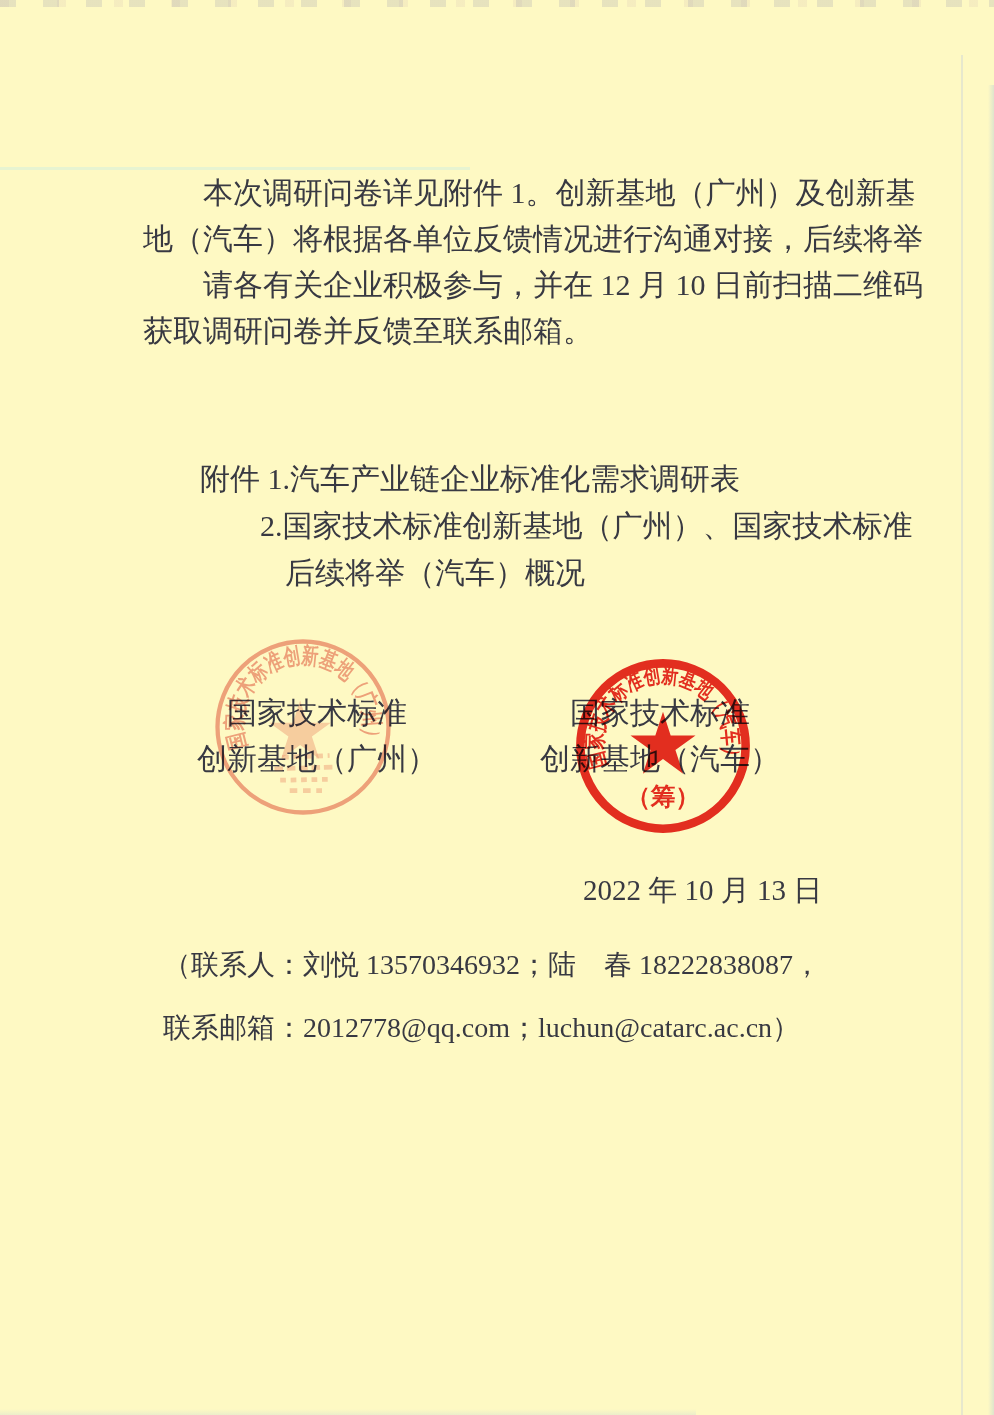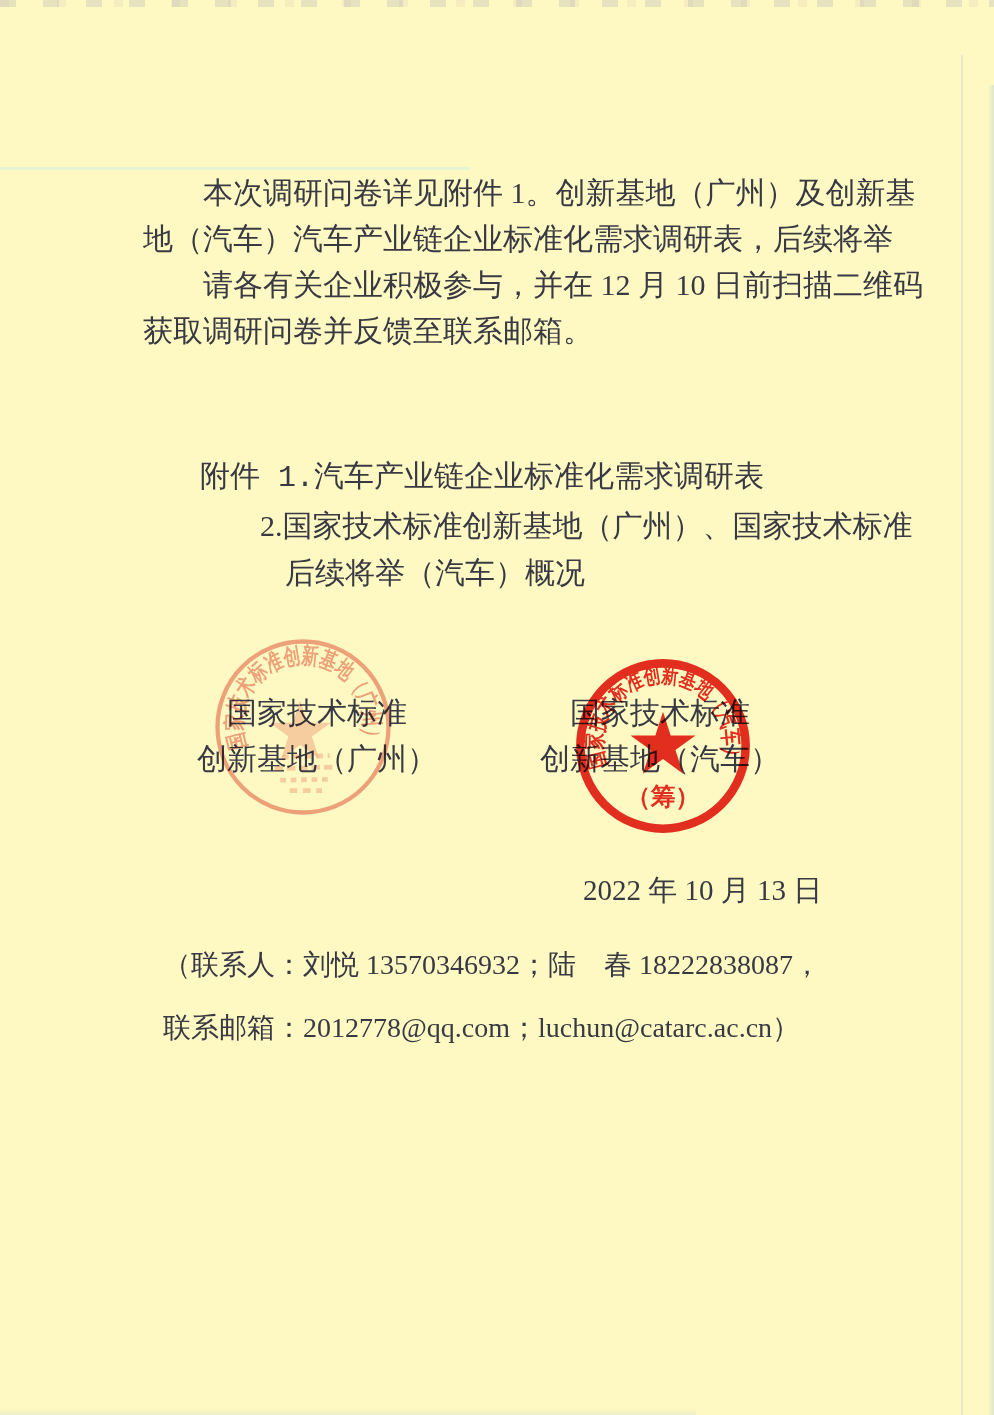--- a/index.html
+++ b/index.html
@@ -40,21 +40,21 @@
     position:absolute;left:143px;top:170px;width:716px;
     font-size:30px;line-height:46px;letter-spacing:0px;
   }
   .body-text .line{height:46px;white-space:nowrap;}
   .indent{padding-left:60px;}
   .attachments{
     position:absolute;left:143px;top:455px;width:716px;
     font-size:30px;line-height:47px;
   }
   .attachments .line{height:47px;white-space:nowrap;}
-  .a-off1{padding-left:57px;font-family:Liberation Mono, monospace;}
+  .a-off1{padding-left:57px;}
   .a-off2{padding-left:117px;text-align:right;}
   .a-off3{padding-left:142px;}
   .sig{
     position:absolute;top:690px;width:244px;
     font-size:30px;line-height:46px;text-align:center;
     z-index:1;white-space:nowrap;
   }
   .sig-left{left:195px;}
   .sig-right{left:538px;}
   .date-line{
@@ -81,21 +81,21 @@
 <div class="page">
 
   <div class="top-dashes"></div>
   <div class="hline-artifact"></div>
   <div class="vline-artifact"></div>
   <div class="right-edge"></div>
   <div class="bottom-edge"></div>
 
   <div class="body-text">
     <div class="line indent">本次调研问卷详见附件 1。创新基地（广州）及创新基</div>
-    <div class="line">地（汽车）汽车产业链企业标准化需求调研表，后续将举</div>
+    <div class="line">地（汽车）将根据各单位反馈情况进行沟通对接，后续将举</div>
     <div class="line indent">请各有关企业积极参与，并在 12 月 10 日前扫描二维码</div>
     <div class="line">获取调研问卷并反馈至联系邮箱。</div>
   </div>
 
   <div class="attachments">
     <div class="line a-off1">附件 1.汽车产业链企业标准化需求调研表</div>
     <div class="line a-off2">2.国家技术标准创新基地（广州）、国家技术标准</div>
     <div class="line a-off3">后续将举（汽车）概况</div>
   </div>
 

